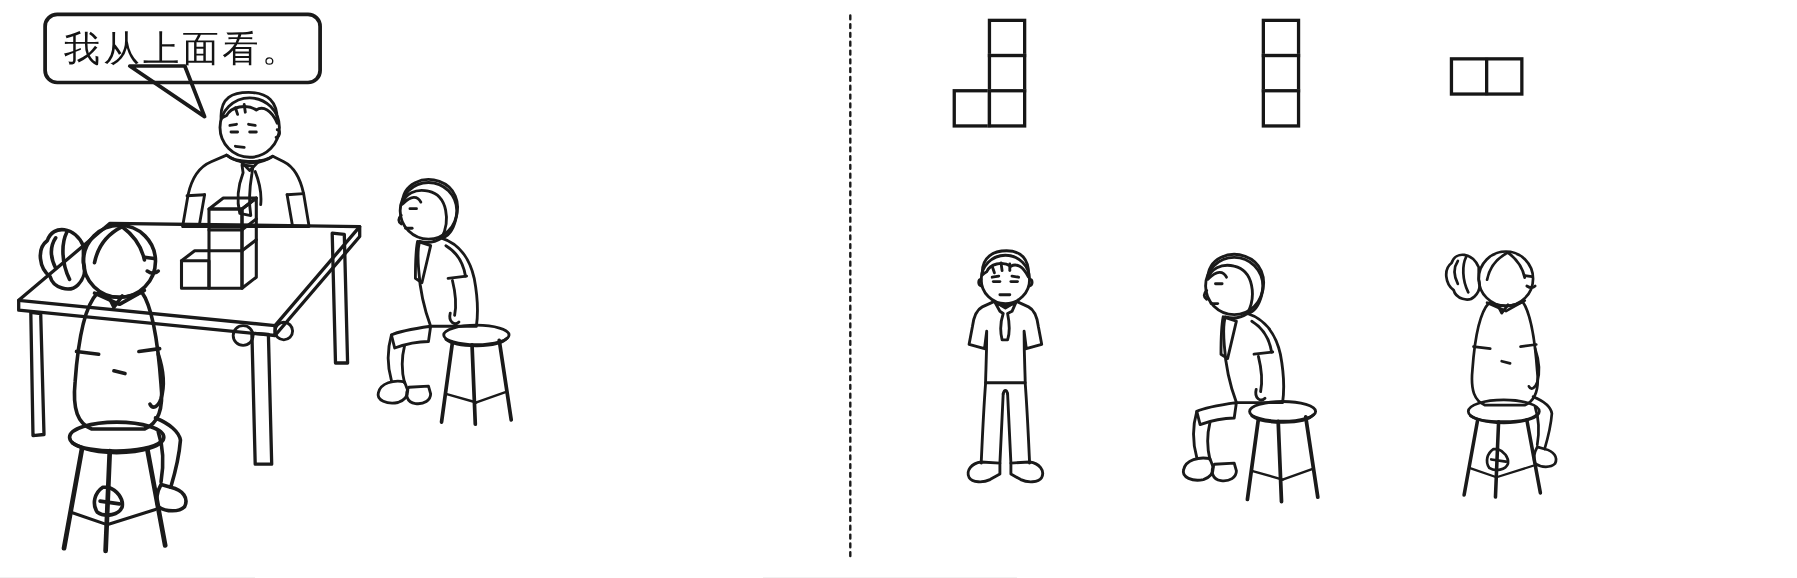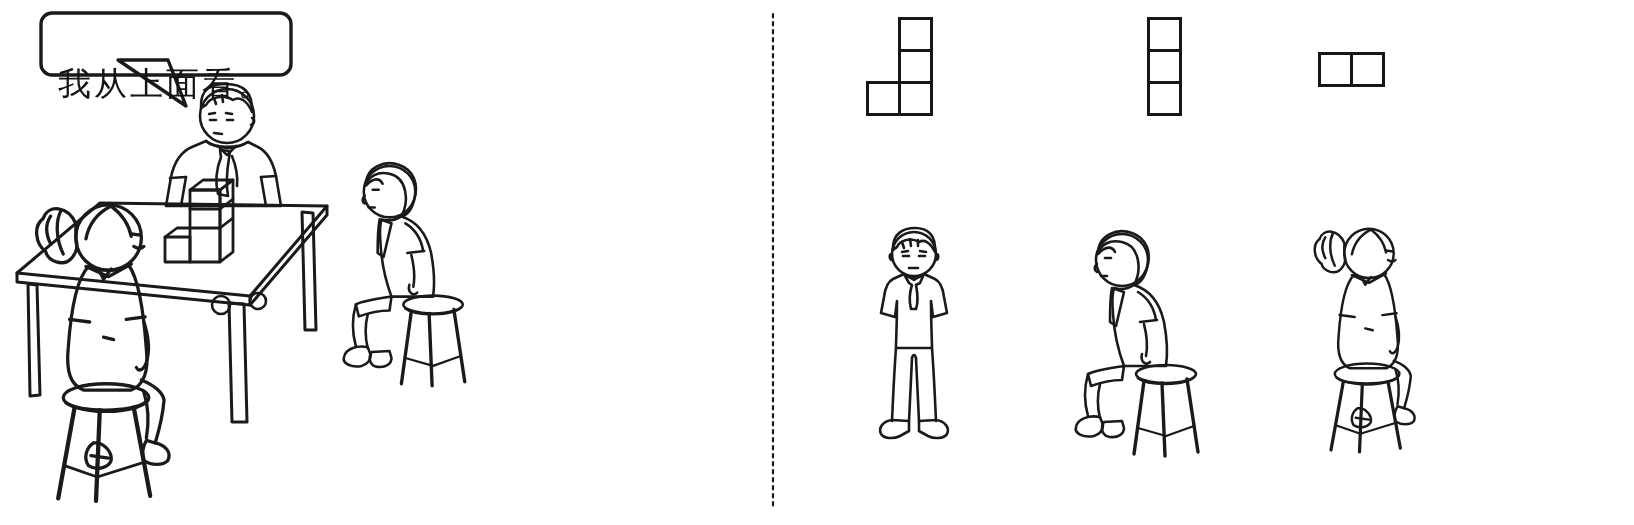--- a/index.html
+++ b/index.html
@@ -15,21 +15,21 @@
   .art path,.art line,.art circle,.art rect,.art ellipse,.art polyline{
     stroke:currentColor;fill:none;
     stroke-linecap:round;stroke-linejoin:round;
   }
   .wfill{fill:#ffffff;}
   .bubble-text{
     position:absolute;left:43px;top:14px;width:246px;height:60px;
     display:flex;align-items:center;justify-content:center;
     font-size:33px;letter-spacing:3px;
     font-family:"DejaVu Serif","DejaVu Sans",serif;
-    color:#141414;white-space:nowrap;margin-top:40px;
+    color:#141414;white-space:nowrap;
   }
   .shape{position:absolute;}
   .shape .cell{
     position:absolute;box-sizing:border-box;
     border:3px solid #161616;background:#ffffff;
   }
 </style>
 </head>
 <body>
 

